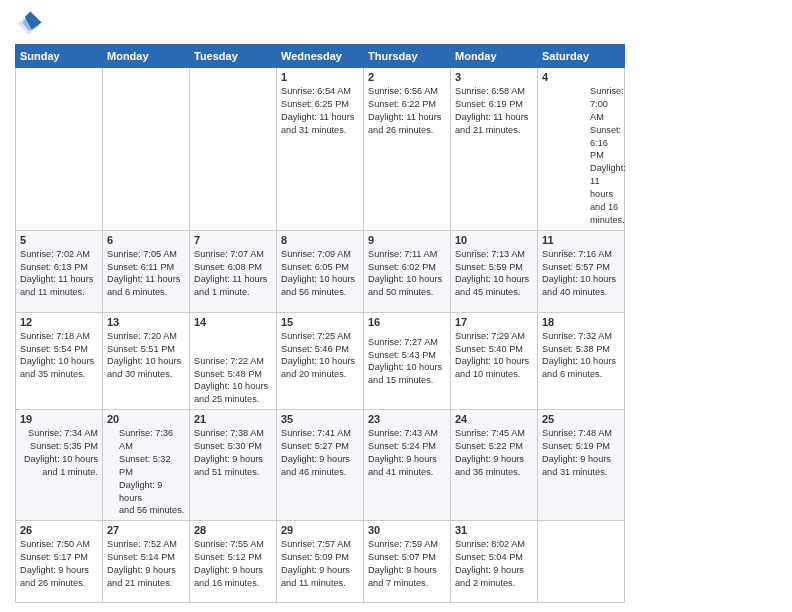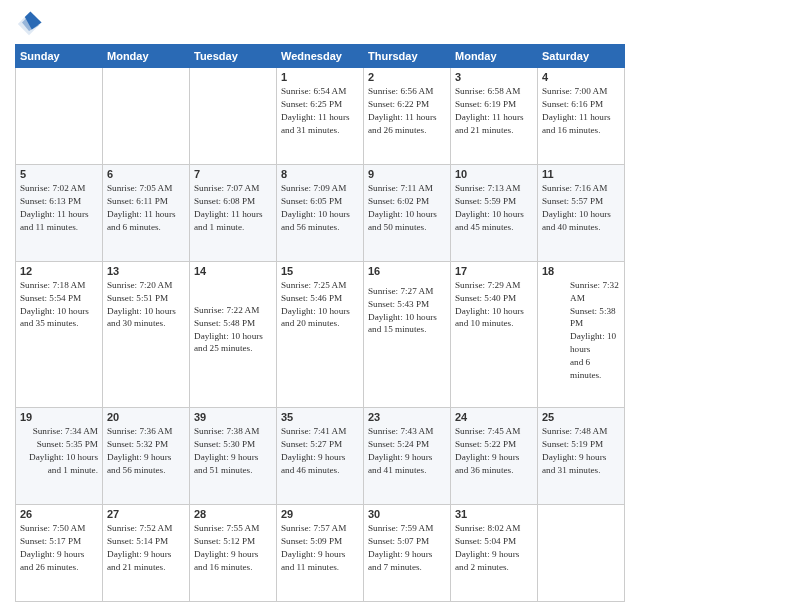--- a/index.html
+++ b/index.html
@@ -89,21 +89,20 @@
     .day-num {
       font-size: 11px;
       font-weight: bold;
       margin-bottom: 2px;
       display: block;
     }
     .day-info {
       font-size: 9.2px;
       line-height: 1.4;
       color: #333;
-      font-family: Liberation Serif, serif;
     }
     .empty-cell {
       background: #fff !important;
     }
   </style>
 </head>
 <body>
 
 <div class="page">
   <div class="header">
@@ -157,21 +156,21 @@
           </td>
           <td>
             <span class="day-num">3</span>
             <div class="day-info" style="white-space: pre-line;">Sunrise: 6:58 AM
 Sunset: 6:19 PM
 Daylight: 11 hours
 and 21 minutes.</div>
           </td>
           <td>
             <span class="day-num">4</span>
-            <div class="day-info" style="white-space: pre-line;">Sunrise: 7:00 AM
+            <div class="day-info" style="white-space: pre-line; margin-left: 48px;">Sunrise: 7:00 AM
 Sunset: 6:16 PM
 Daylight: 11 hours
 and 16 minutes.</div>
           </td>
         </tr>
         <tr>
           <td>
             <span class="day-num">5</span>
             <div class="day-info" style="white-space: pre-line;">Sunrise: 7:02 AM
 Sunset: 6:13 PM
@@ -259,43 +258,43 @@
           </td>
           <td>
             <span class="day-num">17</span>
             <div class="day-info" style="white-space: pre-line;">Sunrise: 7:29 AM
 Sunset: 5:40 PM
 Daylight: 10 hours
 and 10 minutes.</div>
           </td>
           <td>
             <span class="day-num">18</span>
-            <div class="day-info" style="white-space: pre-line; margin-left: 28px;">Sunrise: 7:32 AM
+            <div class="day-info" style="white-space: pre-line;">Sunrise: 7:32 AM
 Sunset: 5:38 PM
 Daylight: 10 hours
 and 6 minutes.</div>
           </td>
         </tr>
         <tr>
           <td>
             <span class="day-num">19</span>
             <div class="day-info" style="white-space: pre-line; text-align: right;">Sunrise: 7:34 AM
 Sunset: 5:35 PM
 Daylight: 10 hours
 and 1 minute.</div>
           </td>
           <td>
             <span class="day-num">20</span>
-            <div class="day-info" style="white-space: pre-line;">Sunrise: 7:36 AM
+            <div class="day-info" style="white-space: pre-line; margin-left: 12px;">Sunrise: 7:36 AM
 Sunset: 5:32 PM
 Daylight: 9 hours
 and 56 minutes.</div>
           </td>
           <td>
-            <span class="day-num">39</span>
+            <span class="day-num">21</span>
             <div class="day-info" style="white-space: pre-line;">Sunrise: 7:38 AM
 Sunset: 5:30 PM
 Daylight: 9 hours
 and 51 minutes.</div>
           </td>
           <td>
             <span class="day-num">35</span>
             <div class="day-info" style="white-space: pre-line;">Sunrise: 7:41 AM
 Sunset: 5:27 PM
 Daylight: 9 hours

